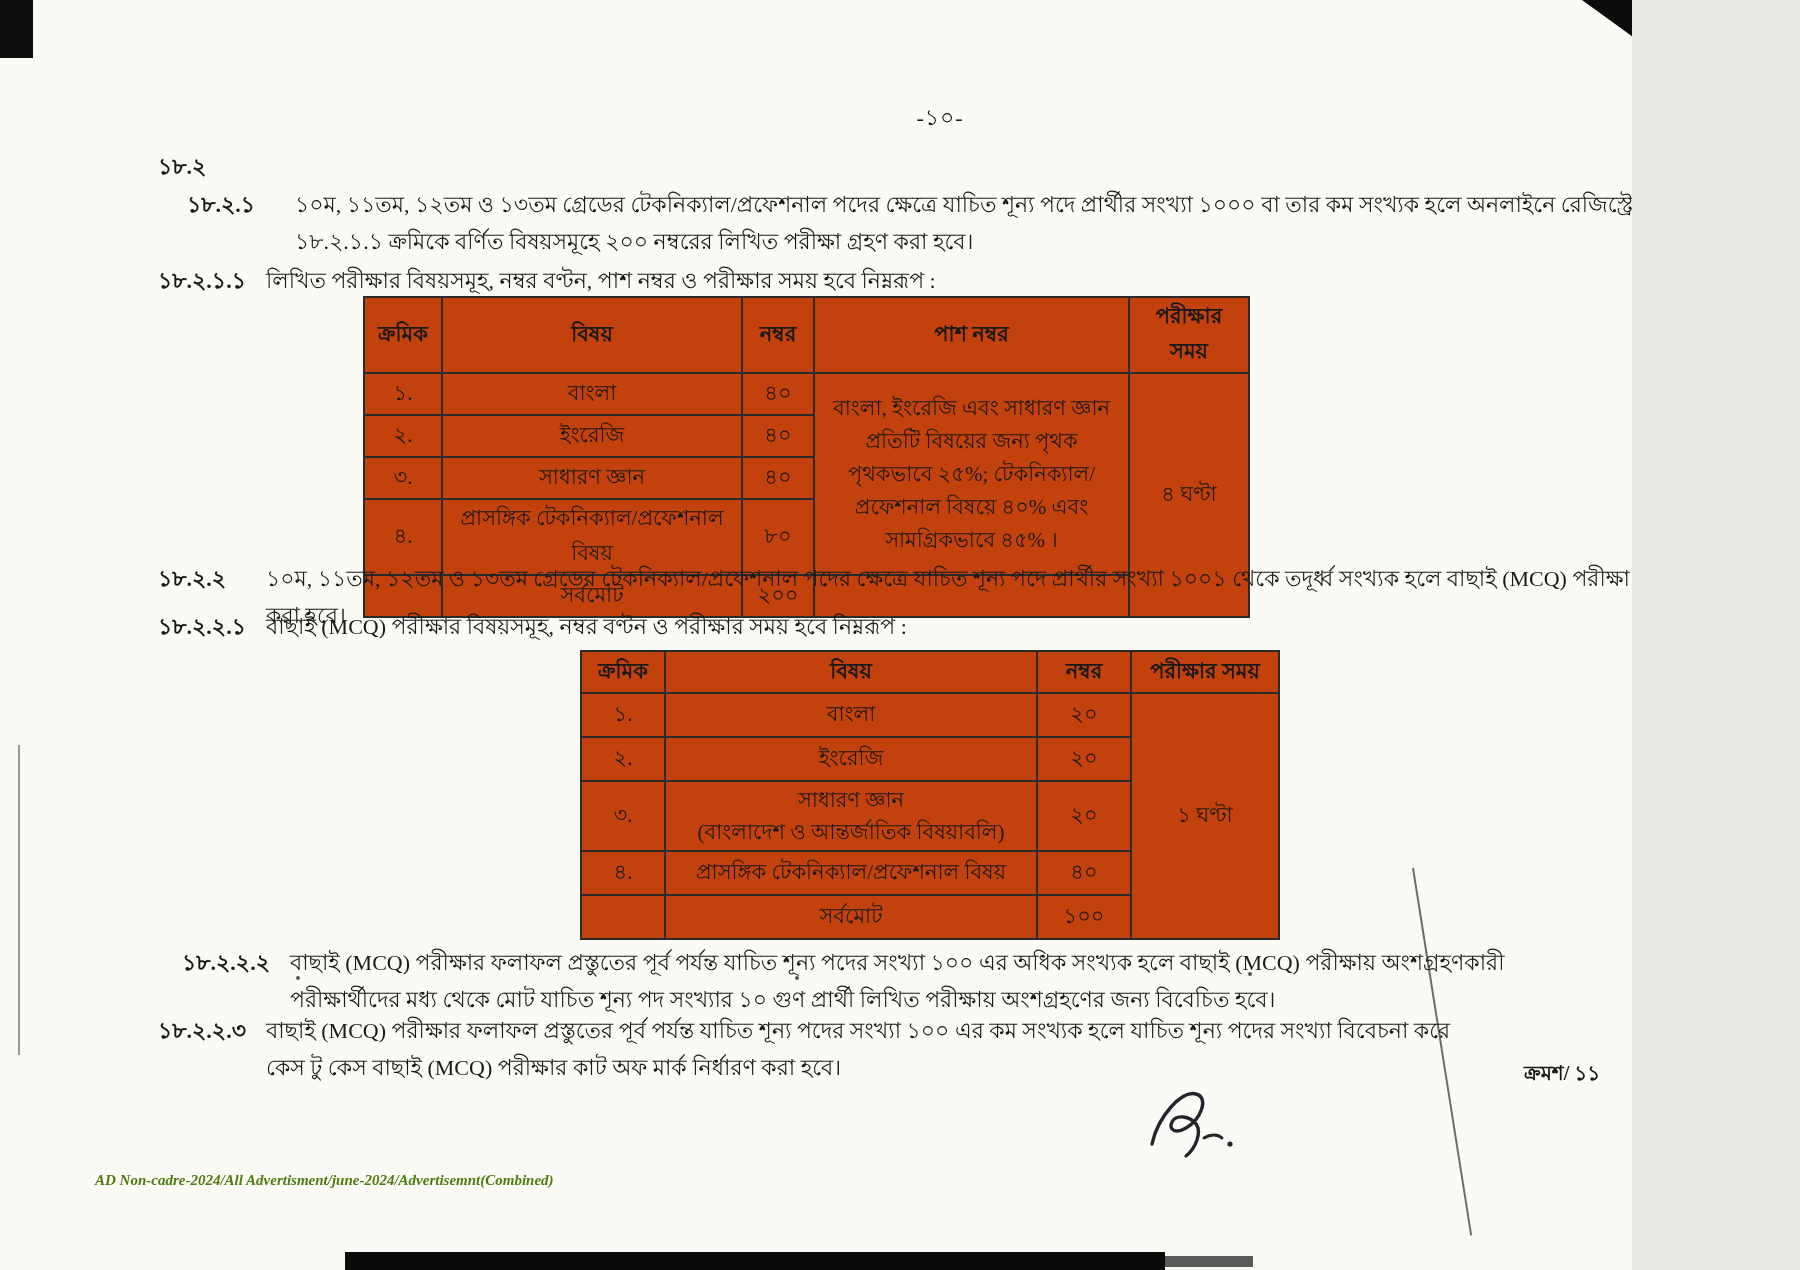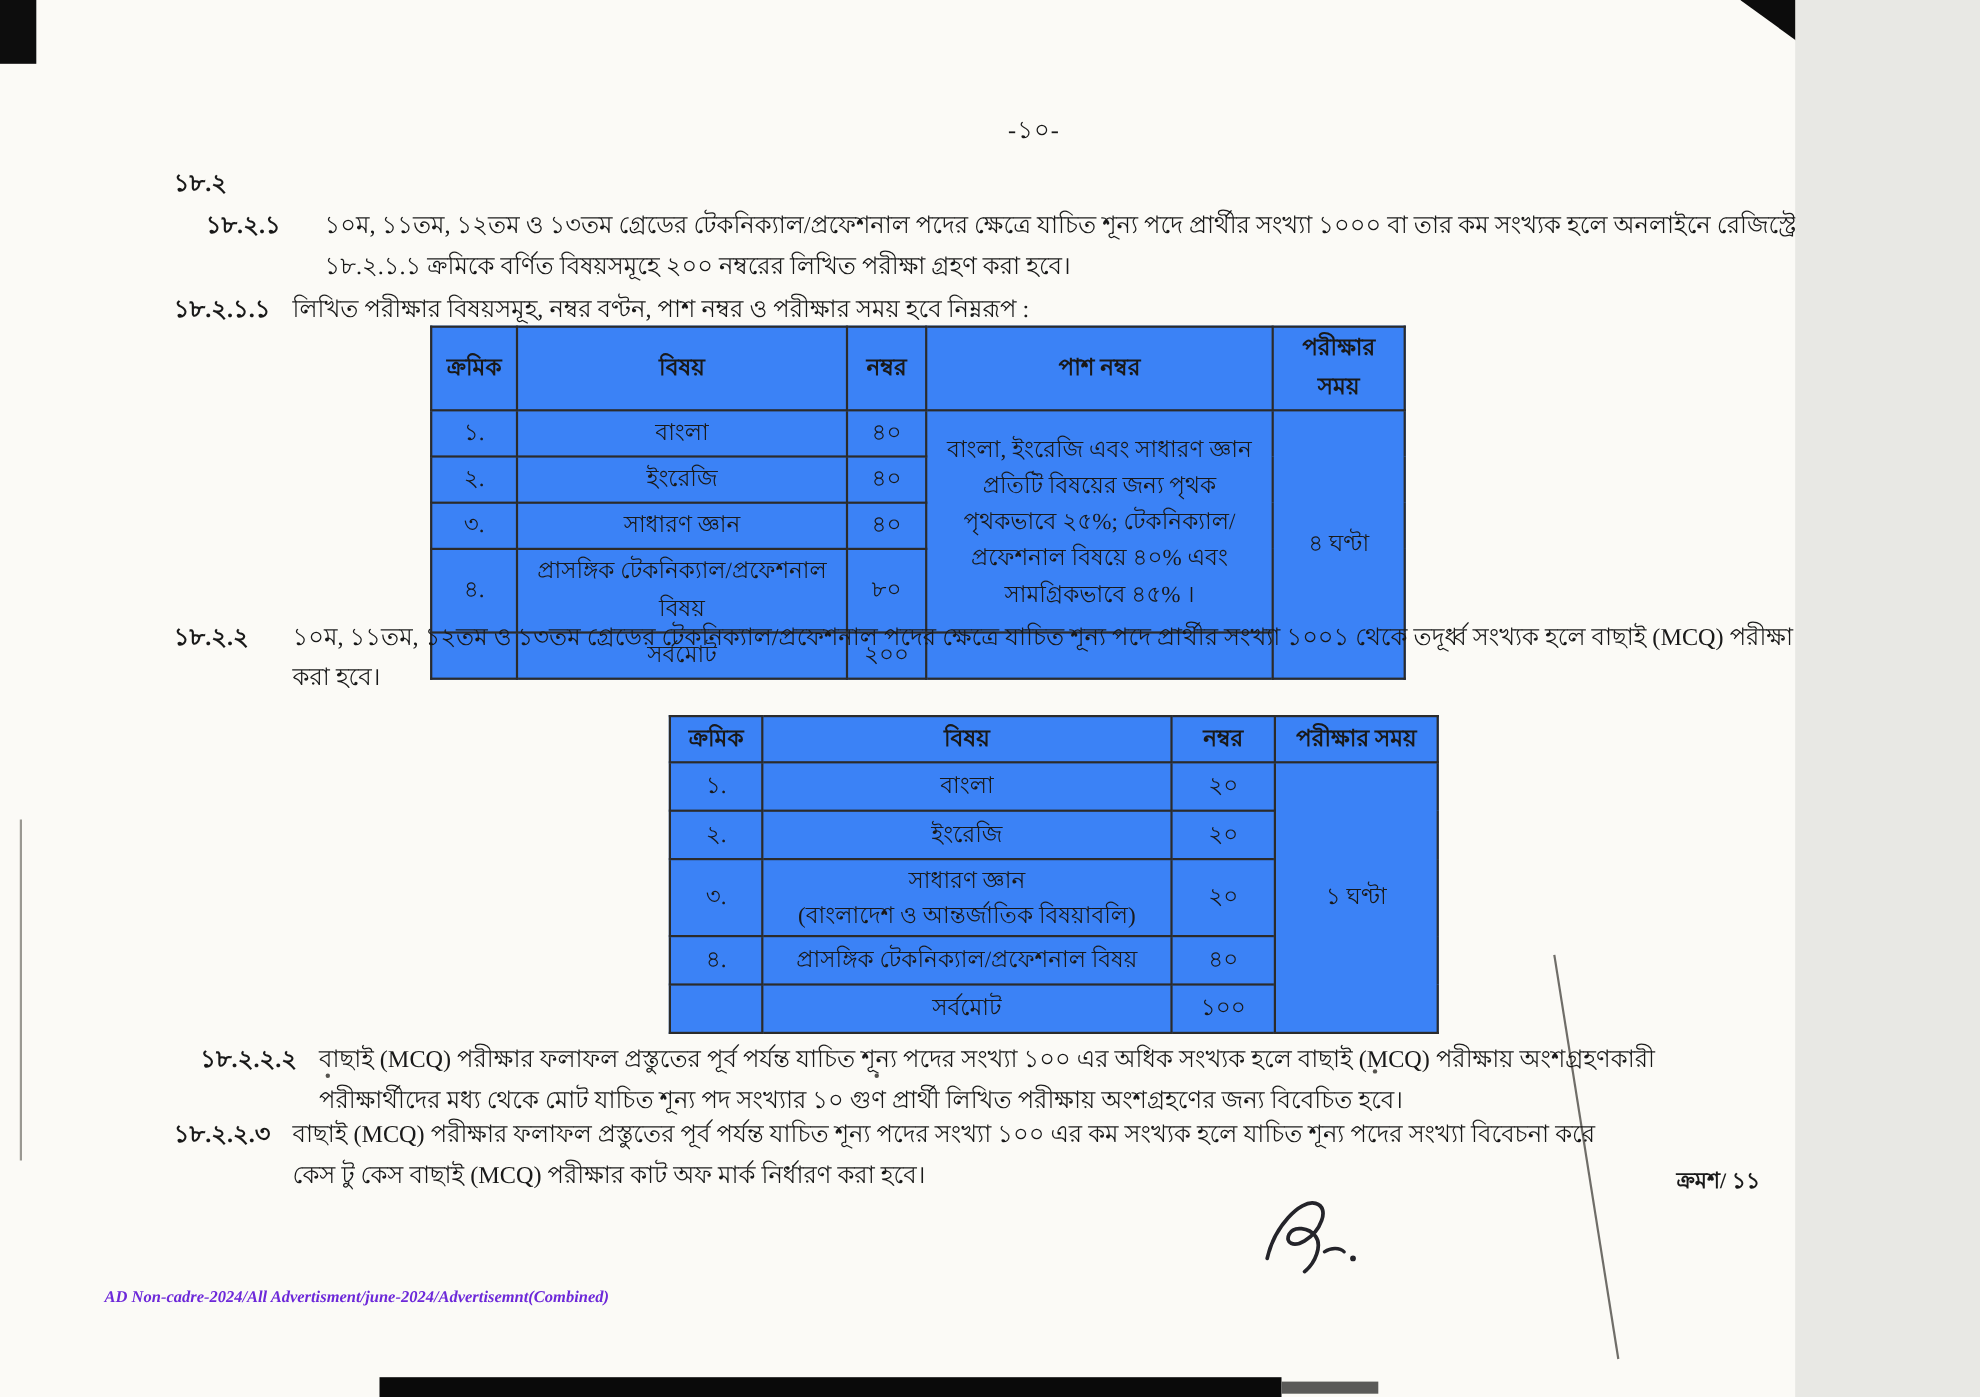--- a/index.html
+++ b/index.html
@@ -12,23 +12,23 @@
     overflow:hidden;
   }
   
   .para{position:absolute;display:flex;align-items:flex-start;}
   .plabel{font-weight:bold;flex:0 0 108px;font-size:22px;line-height:37px;white-space:nowrap;}
   .ptext{font-size:22px;line-height:37px;}
   .bold .ptext{font-weight:bold;}
   
   .page-number{position:absolute;top:100px;left:880px;width:120px;text-align:center;font-size:22px;letter-spacing:1px;}
   .continuation{position:absolute;top:1058px;left:1524px;font-size:20px;font-weight:bold;}
-  .footer-note{position:absolute;top:1172px;left:95px;font-size:15px;font-style:italic;font-weight:bold;color:#6d28d9;font-family:"Liberation Serif",serif;}
-  
-  table{border-collapse:collapse;position:absolute;table-layout:fixed;background:#3b82f6;margin-left:28px;}
+  .footer-note{position:absolute;top:1172px;left:95px;font-size:15px;font-style:italic;font-weight:bold;color:#4d7c0f;font-family:"Liberation Serif",serif;}
+  
+  table{border-collapse:collapse;position:absolute;table-layout:fixed;background:#c2410c;}
   th,td{border:2px solid #2b2b2b;text-align:center;vertical-align:middle;font-size:21px;padding:2px 6px;}
   th{font-weight:bold;}
   
   #written-table{left:363px;top:296px;}
   #written-table th{height:34px;}
   #written-table td{height:36px;}
   #written-table .col-serial{width:78px;}
   #written-table .col-subject{width:300px;}
   #written-table .col-marks{width:72px;}
   #written-table .col-pass{width:315px;}
@@ -132,20 +132,24 @@
           <td class=""></td>
         </tr>
       </tbody>
   </table>
 
   <div class="para" style="left:158px;top:560px;">
     <div class="plabel">১৮.২.২</div>
     <div class="ptext" style="width:1450px;">১০ম, ১১তম, ১২তম ও ১৩তম গ্রেডের টেকনিক্যাল/প্রফেশনাল পদের ক্ষেত্রে যাচিত শূন্য পদে প্রার্থীর সংখ্যা ১০০১ থেকে তদূর্ধ্ব সংখ্যক হলে বাছাই (MCQ) পরীক্ষা গ্রহণ করা হবে।</div>
   </div>
 
+  <div class="para" style="left:158px;top:608px;">
+    <div class="plabel">১৮.২.২.১</div>
+    <div class="ptext" style="width:1300px;">বাছাই (MCQ) পরীক্ষার বিষয়সমূহ, নম্বর বণ্টন ও পরীক্ষার সময় হবে নিম্নরূপ :</div>
+  </div>
 
   <table id="mcq-table">
     <colgroup>
       <col class="col-serial">
         <col class="col-subject">
         <col class="col-marks">
         <col class="col-time">
     </colgroup>
     <thead>
       <tr>

